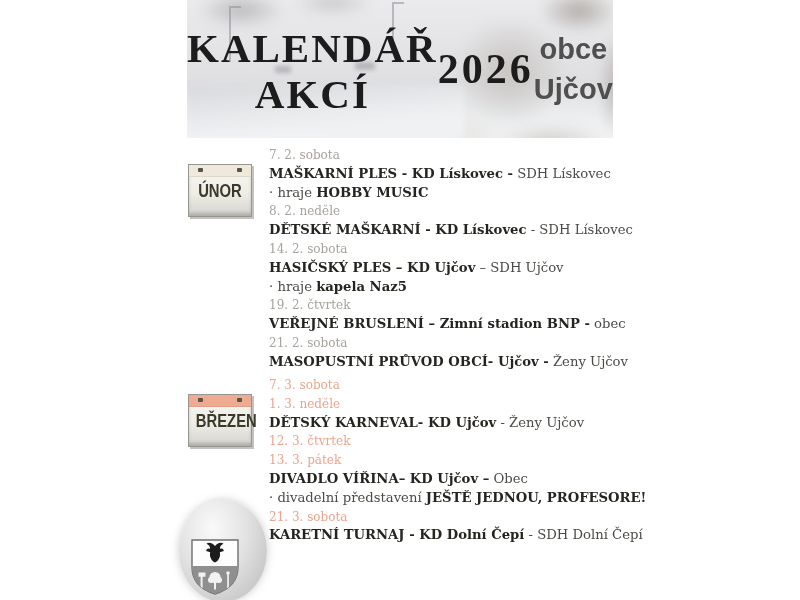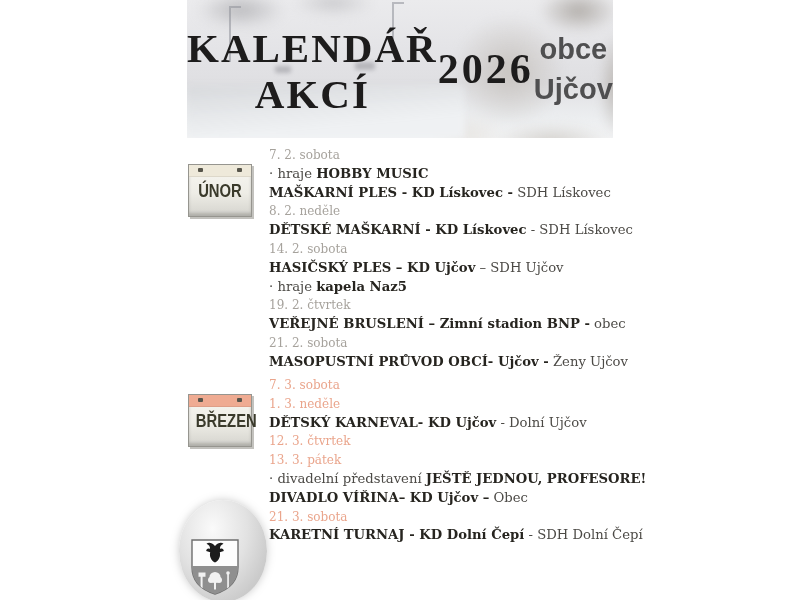--- a/index.html
+++ b/index.html
@@ -131,22 +131,22 @@
 
   <div class="month-section section-feb" style="--date-color: #a6a29c; --strip-color: #eee9da;">
     <div class="month-tab">
       <div class="tab-strip"></div>
       <div class="ring ring-left"></div>
       <div class="ring ring-right"></div>
       <div class="tab-label">ÚNOR</div>
     </div>
     <div class="event-list">
       <div class="event-date">7. 2. sobota</div>
+      <div class="event-line"><span class="b">MAŠKARNÍ PLES - KD Lískovec -</span><span> SDH Lískovec</span></div>
       <div class="event-line"><span>· hraje </span><span class="b">HOBBY MUSIC</span></div>
-      <div class="event-line"><span class="b">MAŠKARNÍ PLES - KD Lískovec -</span><span> SDH Lískovec</span></div>
       <div class="event-date">8. 2. neděle</div>
       <div class="event-line"><span class="b">DĚTSKÉ MAŠKARNÍ - KD Lískovec</span><span> - SDH Lískovec</span></div>
       <div class="event-date">14. 2. sobota</div>
       <div class="event-line"><span class="b">HASIČSKÝ PLES – KD Ujčov</span><span> – SDH Ujčov</span></div>
       <div class="event-line"><span>· hraje </span><span class="b">kapela Naz5</span></div>
       <div class="event-date">19. 2. čtvrtek</div>
       <div class="event-line"><span class="b">VEŘEJNÉ BRUSLENÍ – Zimní stadion BNP -</span><span> obec</span></div>
       <div class="event-date">21. 2. sobota</div>
       <div class="event-line"><span class="b">MASOPUSTNÍ PRŮVOD OBCÍ- Ujčov -</span><span> Ženy Ujčov</span></div>
     </div>
@@ -155,25 +155,25 @@
   <div class="month-section section-mar" style="--date-color: #eaa58c; --strip-color: #efab92;">
     <div class="month-tab">
       <div class="tab-strip"></div>
       <div class="ring ring-left"></div>
       <div class="ring ring-right"></div>
       <div class="tab-label">BŘEZEN</div>
     </div>
     <div class="event-list">
       <div class="event-date">7. 3. sobota</div>
       <div class="event-date">1. 3. neděle</div>
-      <div class="event-line"><span class="b">DĚTSKÝ KARNEVAL- KD Ujčov</span><span> - Dolní Ujčov</span></div>
+      <div class="event-line"><span class="b">DĚTSKÝ KARNEVAL- KD Ujčov</span><span> - Ženy Ujčov</span></div>
       <div class="event-date">12. 3. čtvrtek</div>
       <div class="event-date">13. 3. pátek</div>
+      <div class="event-line"><span class="b">DIVADLO VÍŘINA– KD Ujčov –</span><span> Obec</span></div>
       <div class="event-line"><span>· divadelní představení </span><span class="b">JEŠTĚ JEDNOU, PROFESORE!</span></div>
-      <div class="event-line"><span class="b">DIVADLO VÍŘINA– KD Ujčov –</span><span> Obec</span></div>
       <div class="event-date">21. 3. sobota</div>
       <div class="event-line"><span class="b">KARETNÍ TURNAJ - KD Dolní Čepí</span><span> - SDH Dolní Čepí</span></div>
     </div>
   </div>
 
   <div class="logo-circle"></div>
   <svg class="crest" width="56" height="60" viewBox="0 0 56 60">
     <defs>
       <clipPath id="shieldClip">
         <path d="M5 3 H51 V30 C51 45 41 53 28 57 C15 53 5 45 5 30 Z"></path>

